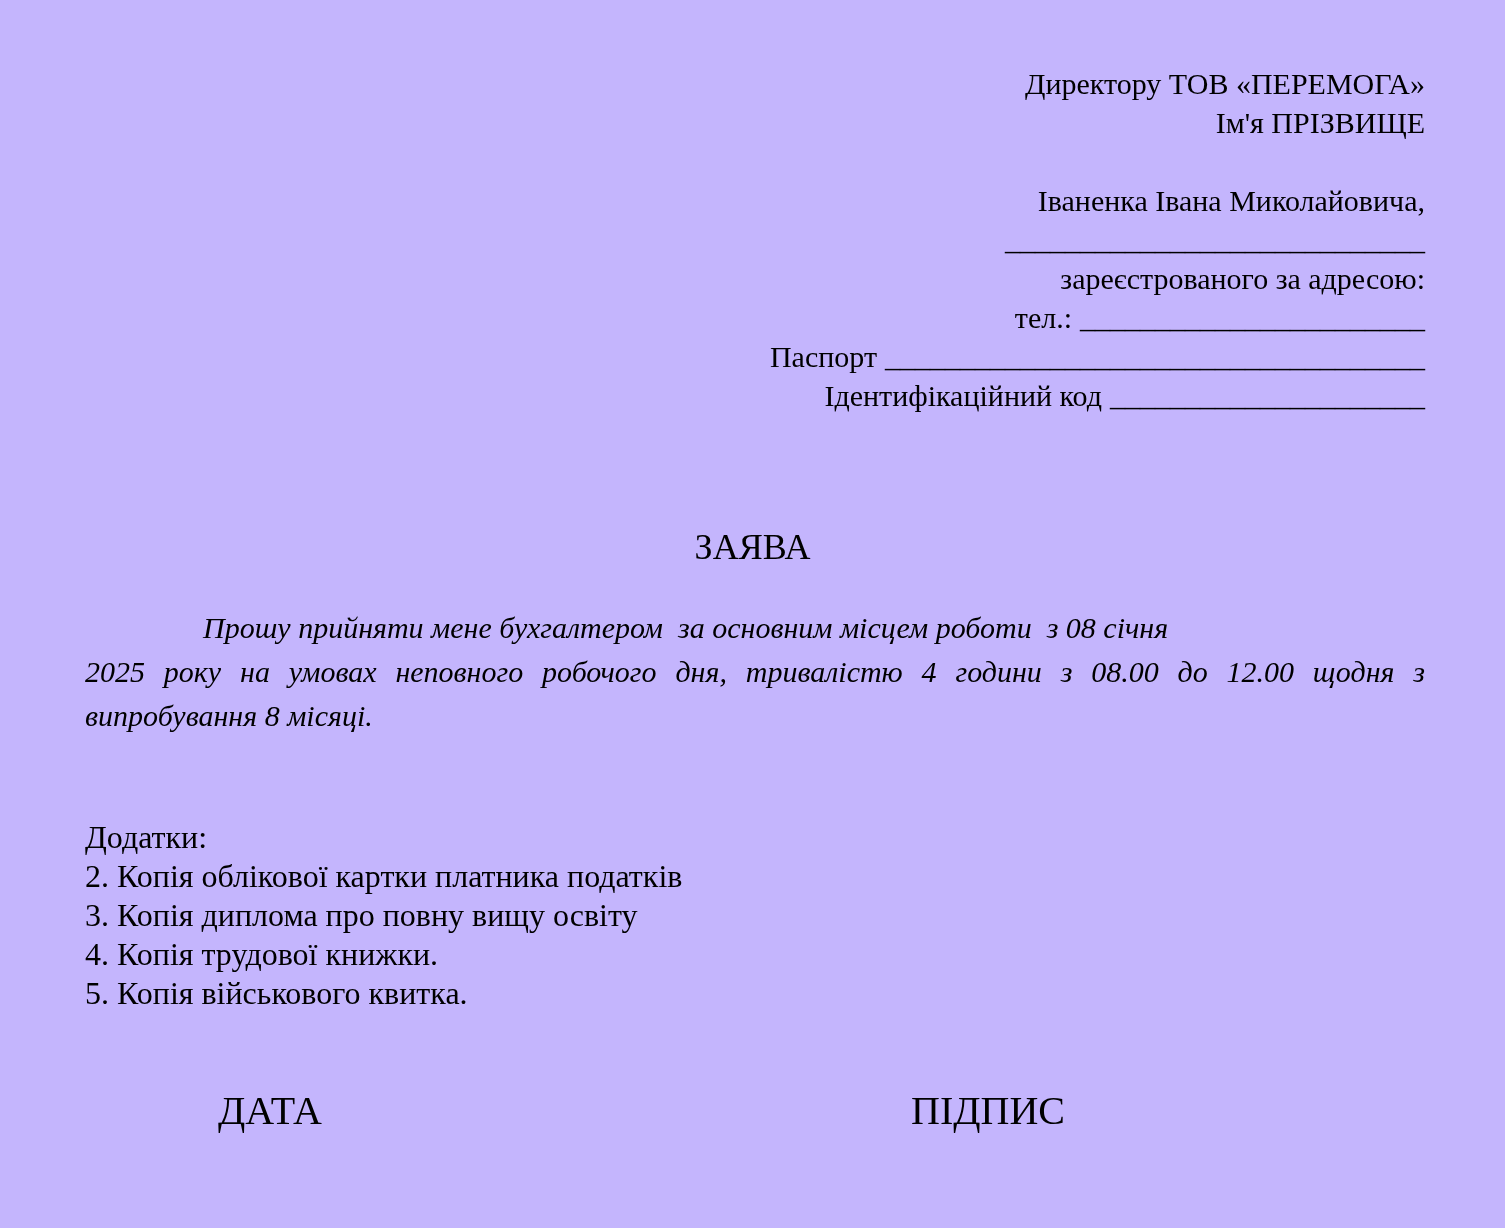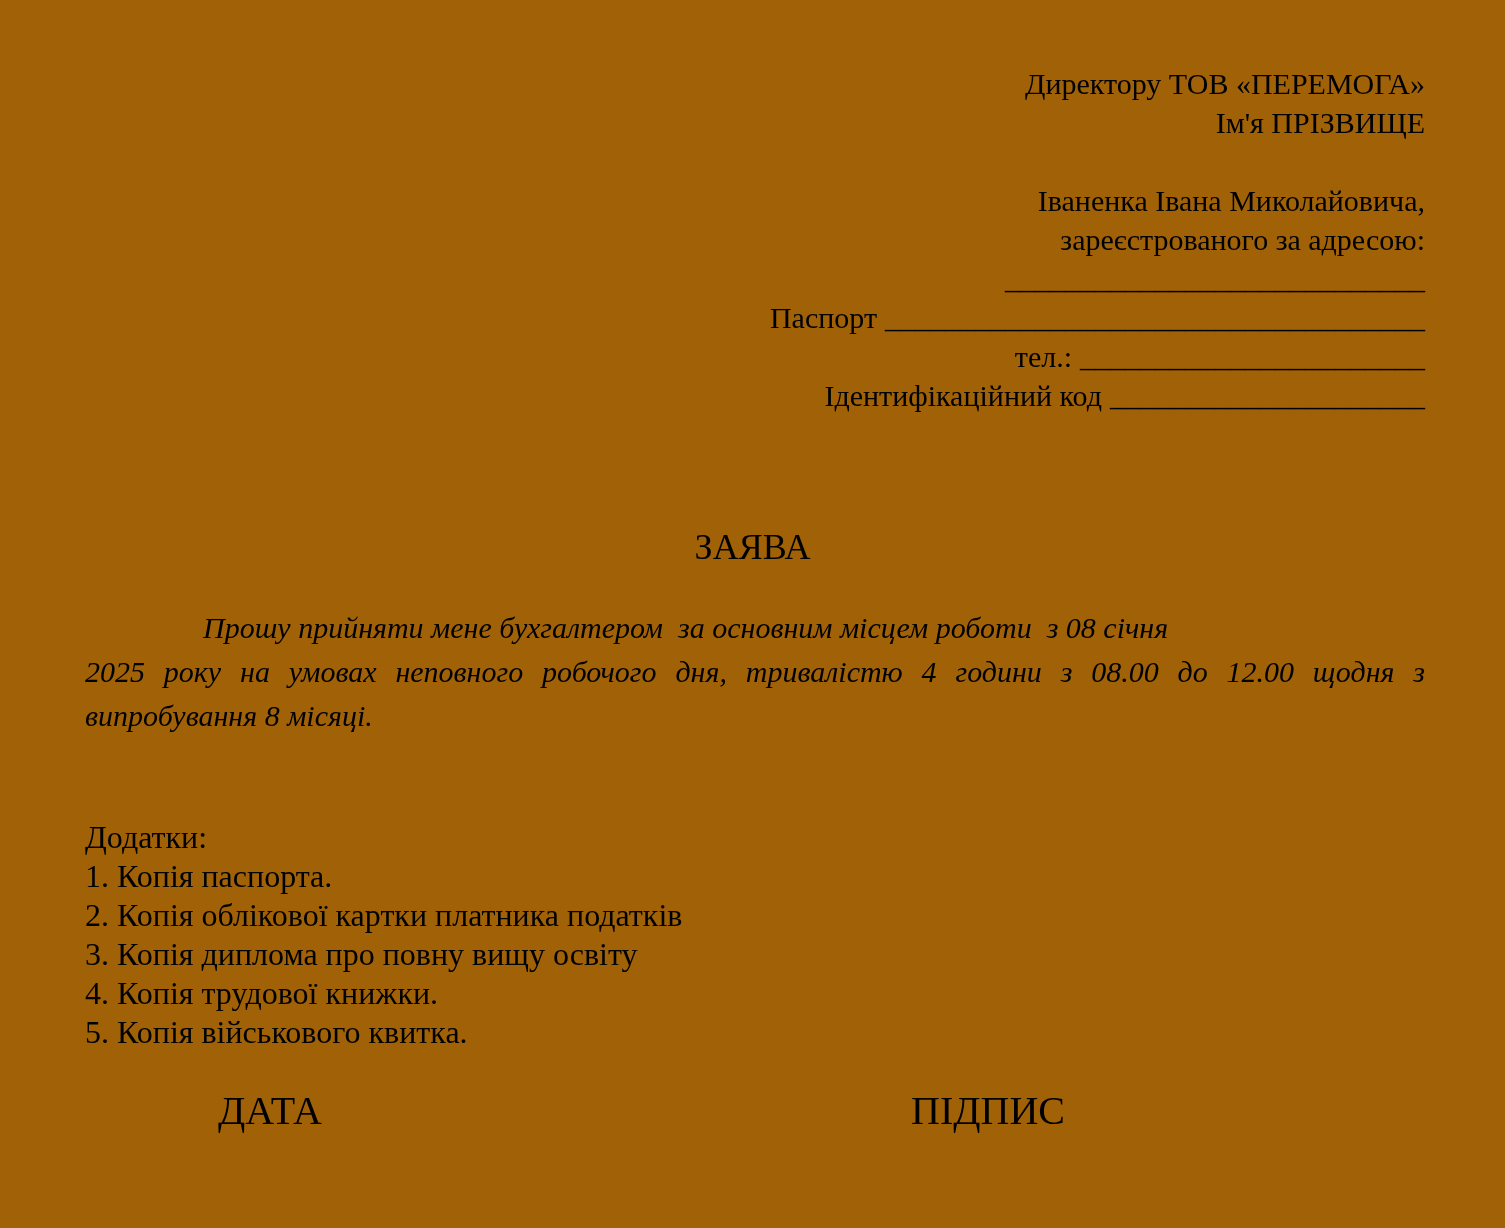--- a/index.html
+++ b/index.html
@@ -1,21 +1,21 @@
 <!DOCTYPE html>
 <html><head>
 <meta charset="utf-8">
 <style>
   html, body { margin: 0; padding: 0; }
   body { background: #ffffff; }
   .page {
     position: relative;
     width: 1505px;
     height: 1228px;
-    background: #a16207;
+    background: #c4b5fd;
     color: #000000;
     font-family: "Liberation Serif", "DejaVu Serif", serif;
     overflow: hidden;
   }
   
   .header-block {
     position: absolute;
     top: 64px;
     right: 80px;
     width: 780px;
@@ -81,39 +81,38 @@
 </head>
 <body>
 
 <div class="page">
 
   <div class="header-block">
     <div class="hline">Директору ТОВ «ПЕРЕМОГА»</div>
     <div class="hline">Ім'я ПРІЗВИЩЕ</div>
     <div class="hline spacer"></div>
     <div class="hline">Іваненка Івана Миколайовича,</div>
+    <div class="hline"><span class="blank-field">____________________________</span></div>
     <div class="hline">зареєстрованого за адресою:</div>
-    <div class="hline"><span class="blank-field">____________________________</span></div>
+    <div class="hline"><span>тел.:</span><span class="label-gap"></span><span class="blank-field">_______________________</span></div>
     <div class="hline"><span>Паспорт</span><span class="label-gap"></span><span class="blank-field">____________________________________</span></div>
-    <div class="hline"><span>тел.:</span><span class="label-gap"></span><span class="blank-field">_______________________</span></div>
     <div class="hline"><span>Ідентифікаційний код</span><span class="label-gap"></span><span class="blank-field">_____________________</span></div>
   </div>
 
   <div class="doc-title">ЗАЯВА</div>
 
   <div class="body-paragraph">
     <div class="para-line first">Прошу прийняти мене бухгалтером  за основним місцем роботи  з 08 січня</div>
     <div class="para-line justified">2025 року на умовах неповного робочого дня,  тривалістю 4 години з 08.00 до 12.00 щодня з</div>
     <div class="para-line">випробування 8 місяці.</div>
   </div>
 
   <div class="attachments">
     <div>Додатки:</div>
     <ul>
-      <li>1. Копія паспорта.</li>
       <li>2. Копія облікової картки платника податків</li>
       <li>3. Копія диплома про повну вищу освіту</li>
       <li>4. Копія трудової книжки.</li>
       <li>5. Копія військового квитка.</li>
     </ul>
   </div>
 
   <div class="footer">
     <span class="date-label">ДАТА</span>
     <span class="signature-label">ПІДПИС</span>

